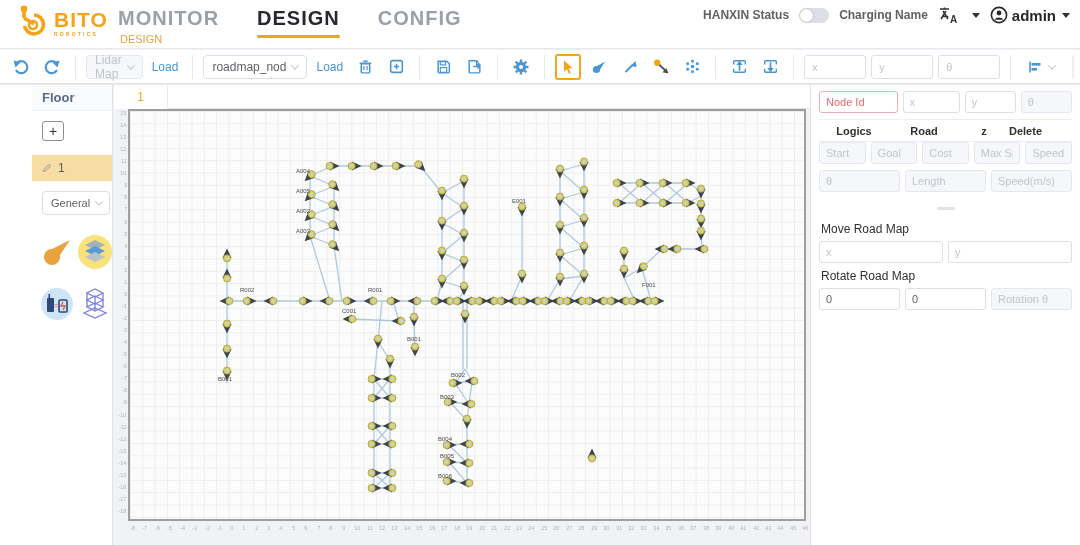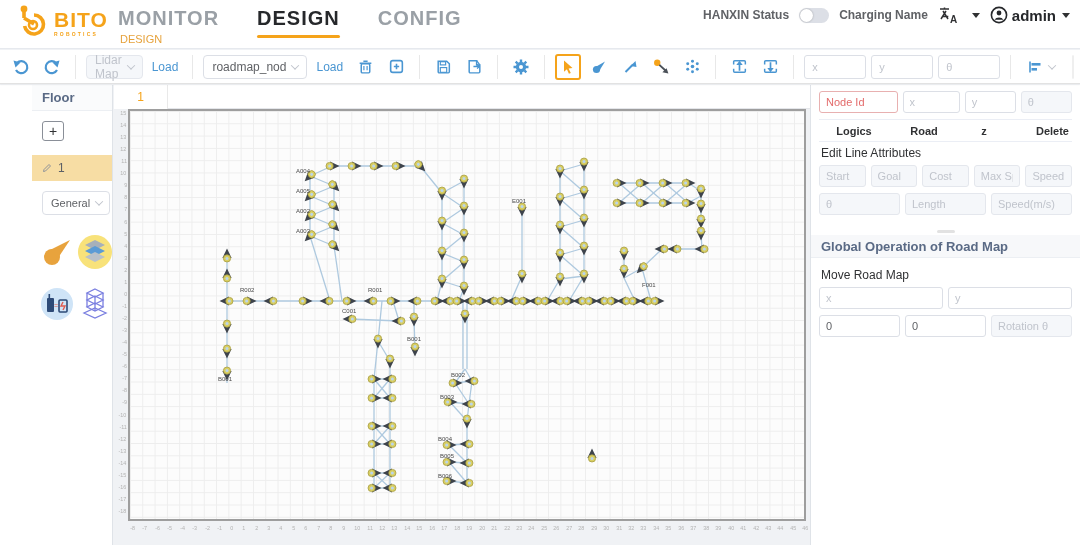--- a/index.html
+++ b/index.html
@@ -74,21 +74,21 @@
   .in::placeholder { color:#c0c4cc; }
   .in.dis { background:#f5f7fa; border-color:#e4e7ed; }
   .in.red { border-color:#e8b0b0; }
   .in.red::placeholder { color:#e36b6b; }
   .row { display:flex; gap:5px; margin-bottom:6px; }
   .ntable { border-top:1px solid #ebeef5; }
   .thead { display:flex; height:22px; align-items:center; border-bottom:1px solid #ebeef5; font-size:11px; font-weight:bold; }
   .thead span:nth-child(1){ width:70px; text-align:center; }
   .thead span:nth-child(2){ width:70px; text-align:center; }
   .thead span:nth-child(3){ width:50px; text-align:center; }
-  .thead span:nth-child(4){ width:60px; text-align:right; }
+  .thead span:nth-child(4){ width:60px; text-align:left; }
   .nodata { height:130px; display:flex; align-items:center; justify-content:center; color:#909399; font-size:11px; }
   .divider { height:8px; display:flex; align-items:center; justify-content:center; }
   .divider i { width:18px; height:3px; background:#e2e2e2; border-radius:2px; }
 </style>
 </head>
 <body>
 
 <div class="app">
 
   <div class="header">
@@ -1135,44 +1135,43 @@
         <input class="in dis" style="width: 52px;" disabled="" placeholder="θ">
       </div>
       <div class="ntable">
         <div class="thead">
           <span>Logics</span>
           <span>Road</span>
           <span>z</span>
           <span>Delete</span>
         </div>
       </div>
-      <div class="p-label">Edit Line Attributes</div>
       <div class="row">
         <input class="in dis" style="flex: 1 1 0%;" disabled="" placeholder="Start">
         <input class="in dis" style="flex: 1 1 0%;" disabled="" placeholder="Goal">
         <input class="in dis" style="flex: 1 1 0%;" disabled="" placeholder="Cost">
         <input class="in dis" style="flex: 1 1 0%;" disabled="" placeholder="Max Spe">
         <input class="in dis" style="flex: 1 1 0%;" disabled="" placeholder="Speed Pe">
       </div>
       <div class="row">
         <input class="in dis" style="flex: 1 1 0%;" disabled="" placeholder="θ">
         <input class="in dis" style="flex: 1 1 0%;" disabled="" placeholder="Length">
         <input class="in dis" style="flex: 1 1 0%;" disabled="" placeholder="Speed(m/s)">
       </div>
     </div>
     <div class="divider">
         <i></i>
       </div>
-    <div class="sec-head">Global Operation of Road Map</div>
     <div class="p-body">
       <div class="p-label">Move Road Map</div>
       <div class="row">
         <input class="in" style="flex: 1 1 0%;" placeholder="x">
         <input class="in" style="flex: 1 1 0%;" placeholder="y">
       </div>
+      <div class="p-label">Rotate Road Map</div>
       <div class="row">
         <input class="in" style="flex: 1 1 0%;" value="0">
         <input class="in" style="flex: 1 1 0%;" value="0">
         <input class="in dis" style="flex: 1 1 0%;" disabled="" placeholder="Rotation θ">
       </div>
 
     </div>
   </div>
 
 </div>

